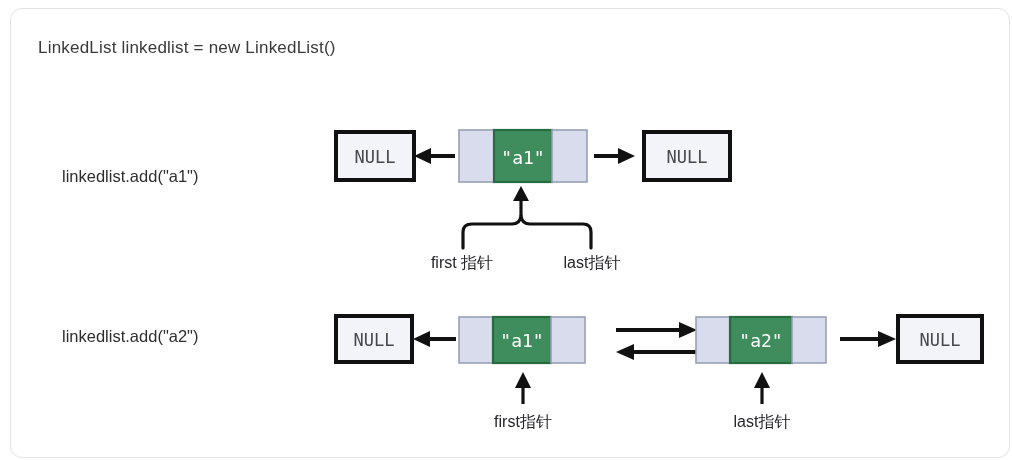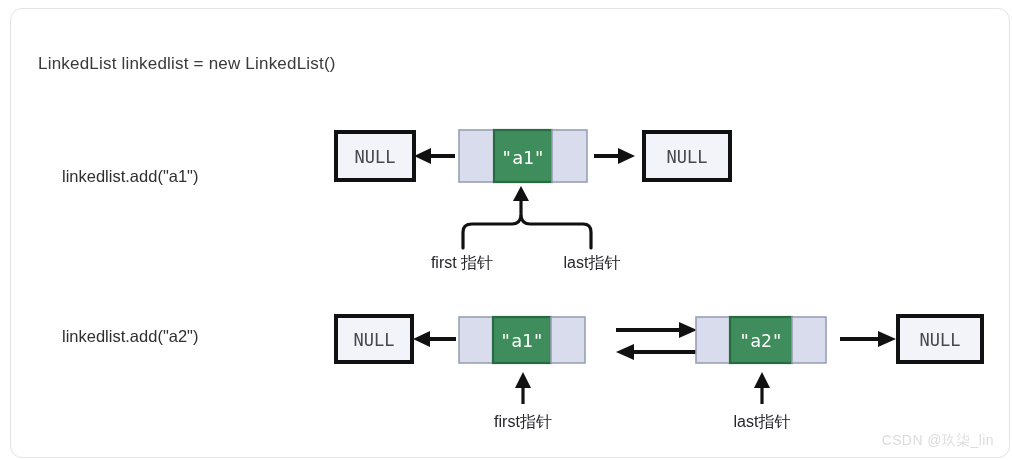--- a/index.html
+++ b/index.html
@@ -26,21 +26,21 @@
     width: 1000px;
     height: 450px;
     border: 1.5px solid #e3e3e5;
     border-radius: 12px;
     box-sizing: border-box;
     background: #ffffff;
   }
   .code-title {
     position: absolute;
     left: 38px;
-    top: 54px;
+    top: 38px;
     font-size: 17px;
     color: #3a3a3c;
     letter-spacing: 0.2px;
     white-space: nowrap;
   }
   .row-label {
     position: absolute;
     font-size: 16.5px;
     color: #2f2f31;
     white-space: nowrap;
@@ -224,14 +224,13 @@
       <text class="ptr-text" x="523" y="421">first指针</text>
 
       <g>
         <line class="arrow-thin" x1="762" y1="404" x2="762" y2="382"></line>
         <polygon points="762,372 754,388 770,388" fill="#111111"></polygon>
       </g>
       <text class="ptr-text" x="762" y="421">last指针</text>
     </g>
   </svg>
 
-  <div class="watermark">CSDN @玖柒_lin</div>
 </div>
 
 </body></html>

